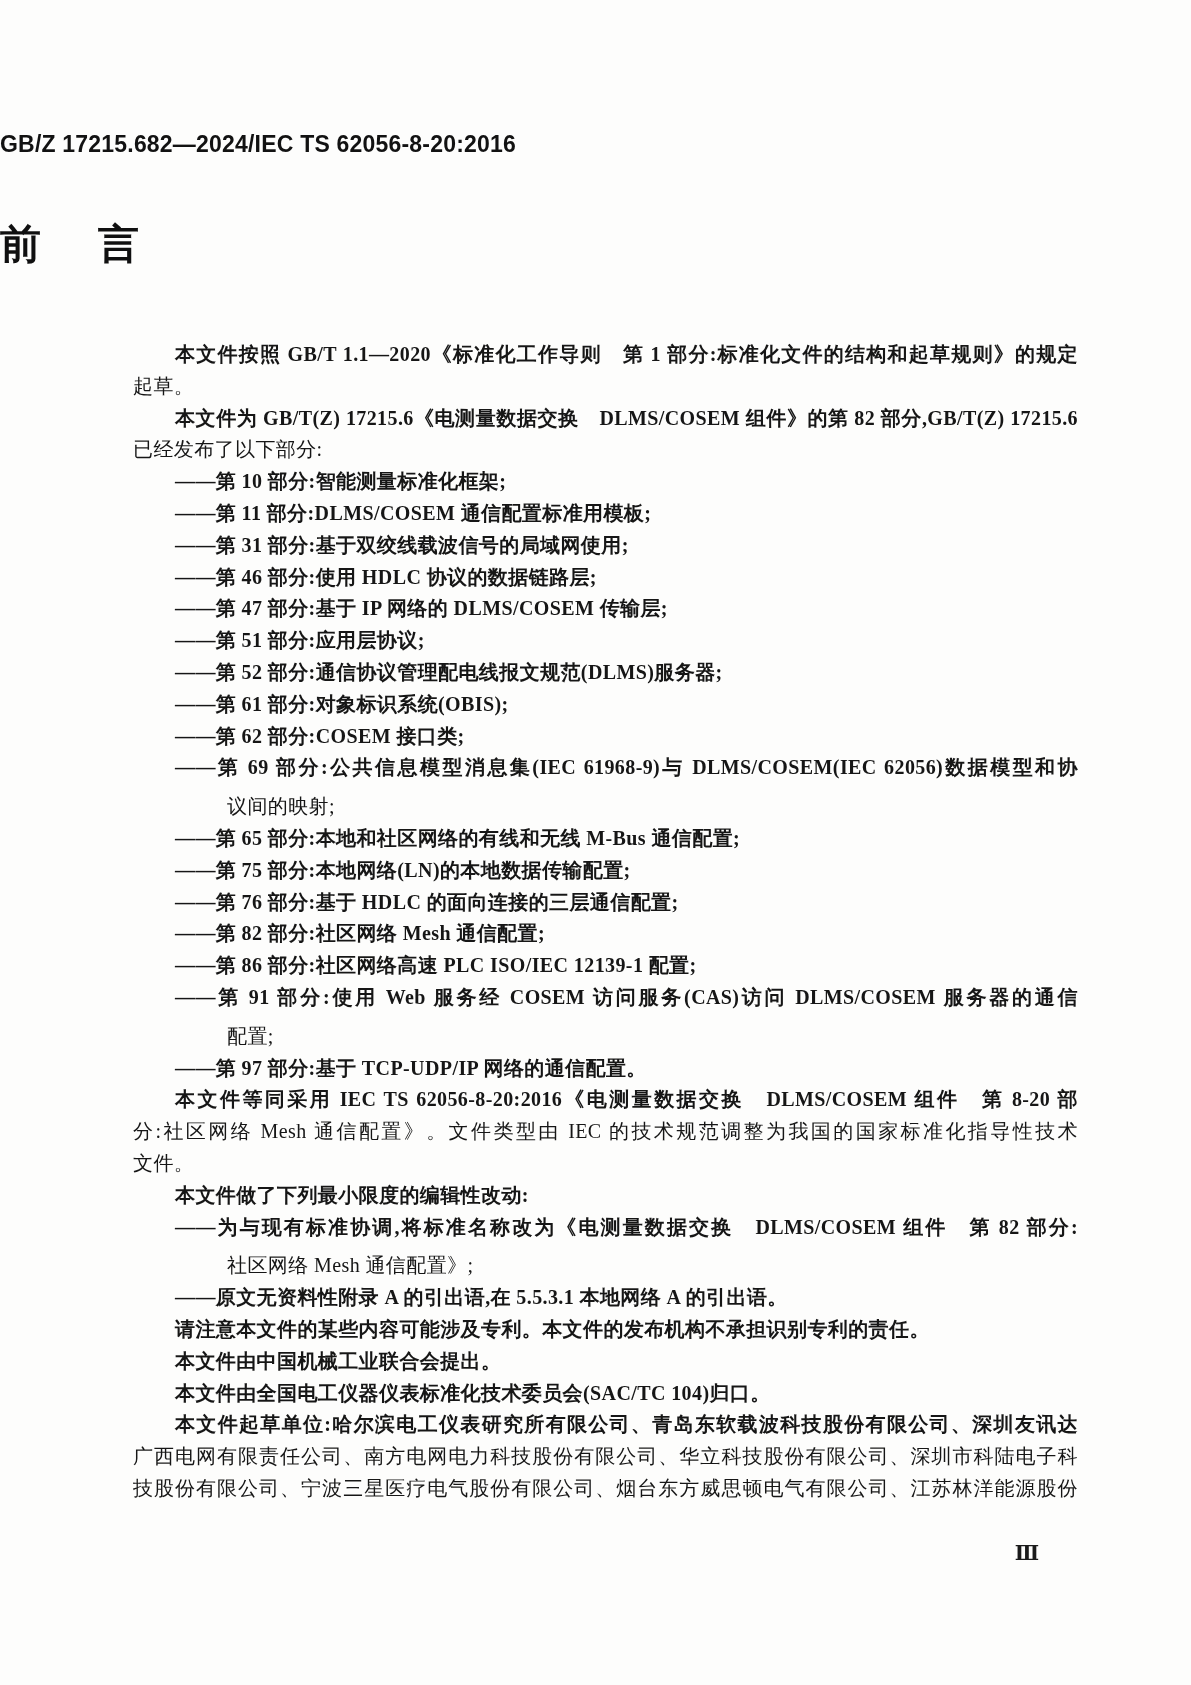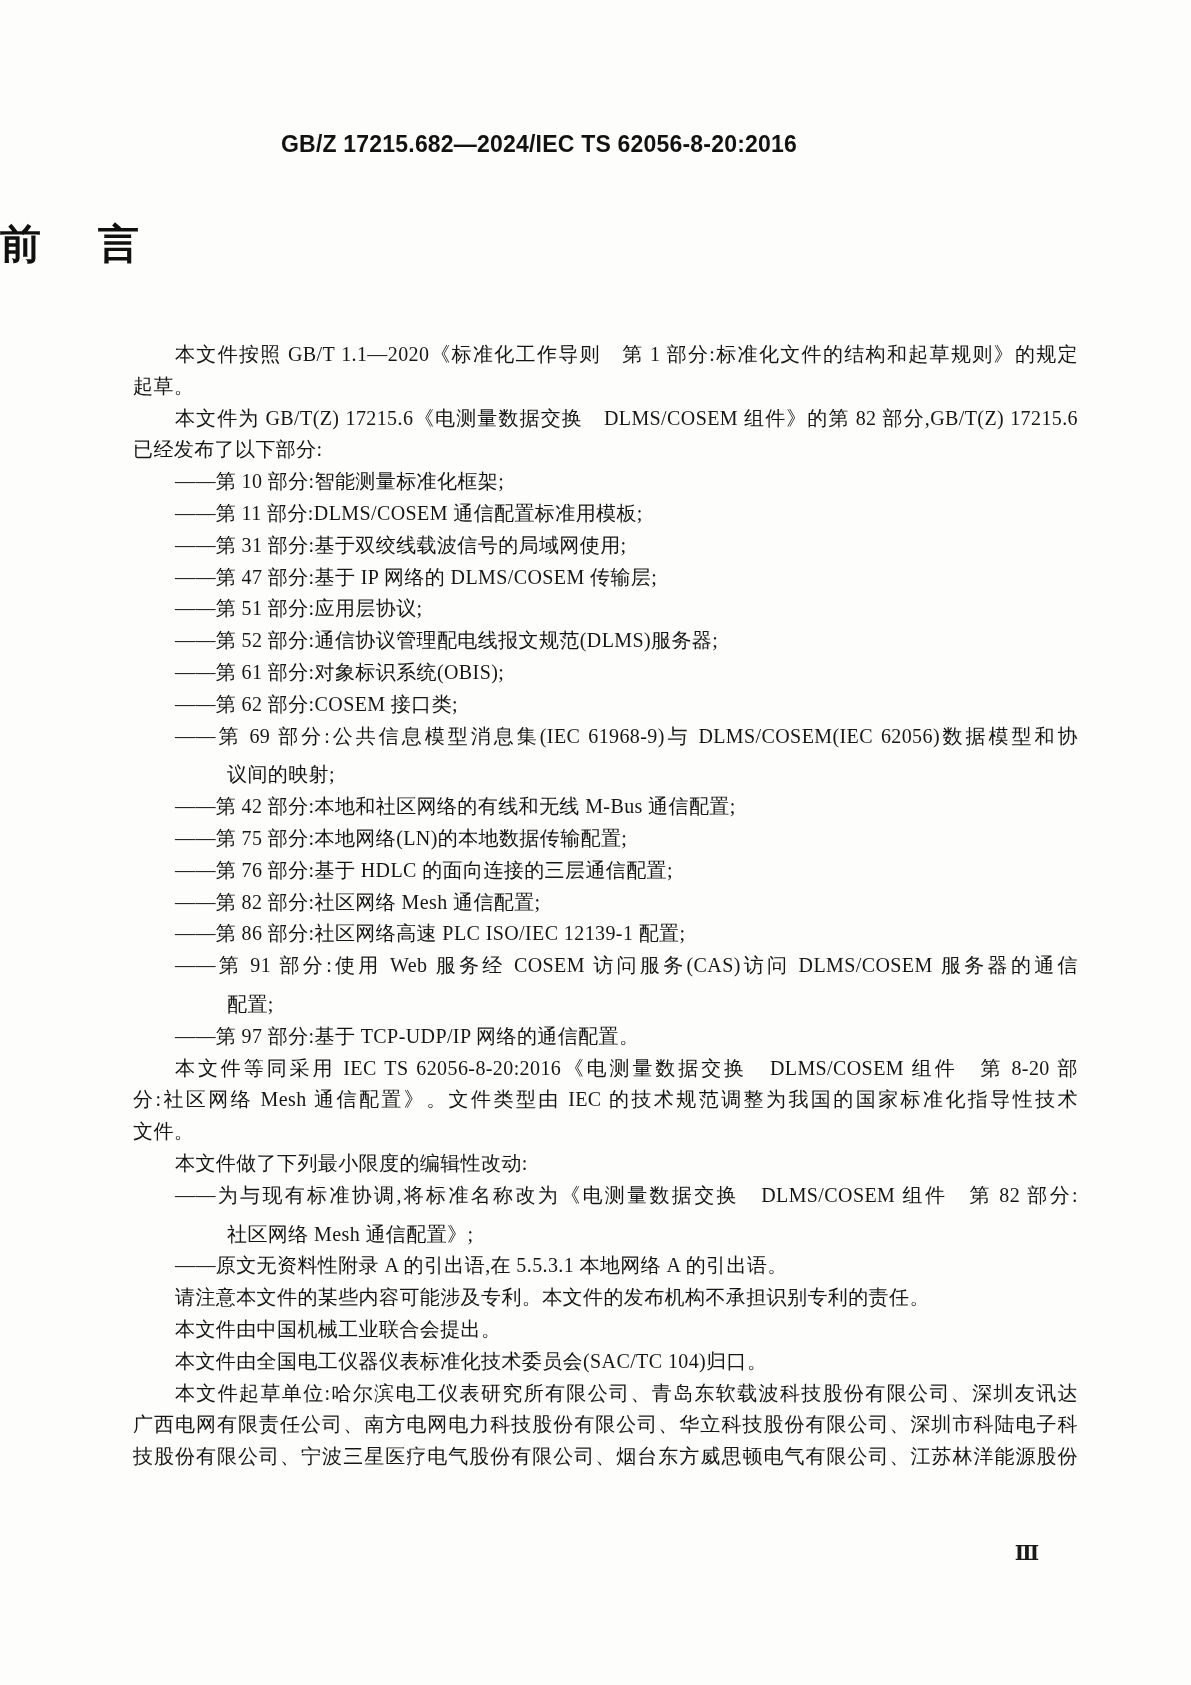--- a/index.html
+++ b/index.html
@@ -14,21 +14,21 @@
     background: #fdfdfc;
     color: #161616;
     font-family: "Liberation Serif", "DejaVu Serif", serif;
     overflow: hidden;
   }
   .doc-header {
     position: absolute;
     top: 131px;
     left: 0;
     right: 113px;
-    text-align: center;
+    text-align: left;
     font-family: "Liberation Sans", "DejaVu Sans", sans-serif;
     font-weight: bold;
     font-size: 23px;
     letter-spacing: 0.2px;
     color: #121212;
     white-space: nowrap;
   }
   .doc-title {
     position: absolute;
     top: 217px;
@@ -50,21 +50,21 @@
     font-size: 20px;
     letter-spacing: 0.4px;
     color: #161616;
   }
   .line {
     height: 31.8px;
     line-height: 31.8px;
     white-space: nowrap;
     overflow: visible;
   }
-  .line.indent { padding-left: 42px; }
+  .line.indent { padding-left: 42px; font-weight: bold; }
   .line.cont   { padding-left: 94px; margin-top: 7px; }
   .line.fill {
     white-space: normal;
     text-align: justify;
     text-align-last: justify;
     overflow: hidden;
   }
   .page-number {
     position: absolute;
     top: 1541px;
@@ -85,28 +85,29 @@
   <div class="doc-title">前　言</div>
 
   <div class="doc-body">
     <div class="line indent fill">本文件按照 GB/T 1.1—2020《标准化工作导则　第 1 部分:标准化文件的结构和起草规则》的规定</div>
     <div class="line">起草。</div>
     <div class="line indent fill">本文件为 GB/T(Z) 17215.6《电测量数据交换　DLMS/COSEM 组件》的第 82 部分,GB/T(Z) 17215.6</div>
     <div class="line">已经发布了以下部分:</div>
     <div class="line indent">——第 10 部分:智能测量标准化框架;</div>
     <div class="line indent">——第 11 部分:DLMS/COSEM 通信配置标准用模板;</div>
     <div class="line indent">——第 31 部分:基于双绞线载波信号的局域网使用;</div>
+    <div class="line indent">——第 46 部分:使用 HDLC 协议的数据链路层;</div>
     <div class="line indent">——第 47 部分:基于 IP 网络的 DLMS/COSEM 传输层;</div>
     <div class="line indent">——第 51 部分:应用层协议;</div>
     <div class="line indent">——第 52 部分:通信协议管理配电线报文规范(DLMS)服务器;</div>
     <div class="line indent">——第 61 部分:对象标识系统(OBIS);</div>
     <div class="line indent">——第 62 部分:COSEM 接口类;</div>
     <div class="line indent fill">——第 69 部分:公共信息模型消息集(IEC 61968-9)与 DLMS/COSEM(IEC 62056)数据模型和协</div>
     <div class="line cont">议间的映射;</div>
-    <div class="line indent">——第 42 部分:本地和社区网络的有线和无线 M-Bus 通信配置;</div>
+    <div class="line indent">——第 65 部分:本地和社区网络的有线和无线 M-Bus 通信配置;</div>
     <div class="line indent">——第 75 部分:本地网络(LN)的本地数据传输配置;</div>
     <div class="line indent">——第 76 部分:基于 HDLC 的面向连接的三层通信配置;</div>
     <div class="line indent">——第 82 部分:社区网络 Mesh 通信配置;</div>
     <div class="line indent">——第 86 部分:社区网络高速 PLC ISO/IEC 12139-1 配置;</div>
     <div class="line indent fill">——第 91 部分:使用 Web 服务经 COSEM 访问服务(CAS)访问 DLMS/COSEM 服务器的通信</div>
     <div class="line cont">配置;</div>
     <div class="line indent">——第 97 部分:基于 TCP-UDP/IP 网络的通信配置。</div>
     <div class="line indent fill">本文件等同采用 IEC TS 62056-8-20:2016《电测量数据交换　DLMS/COSEM 组件　第 8-20 部</div>
     <div class="line fill">分:社区网络 Mesh 通信配置》。文件类型由 IEC 的技术规范调整为我国的国家标准化指导性技术</div>
     <div class="line">文件。</div>

